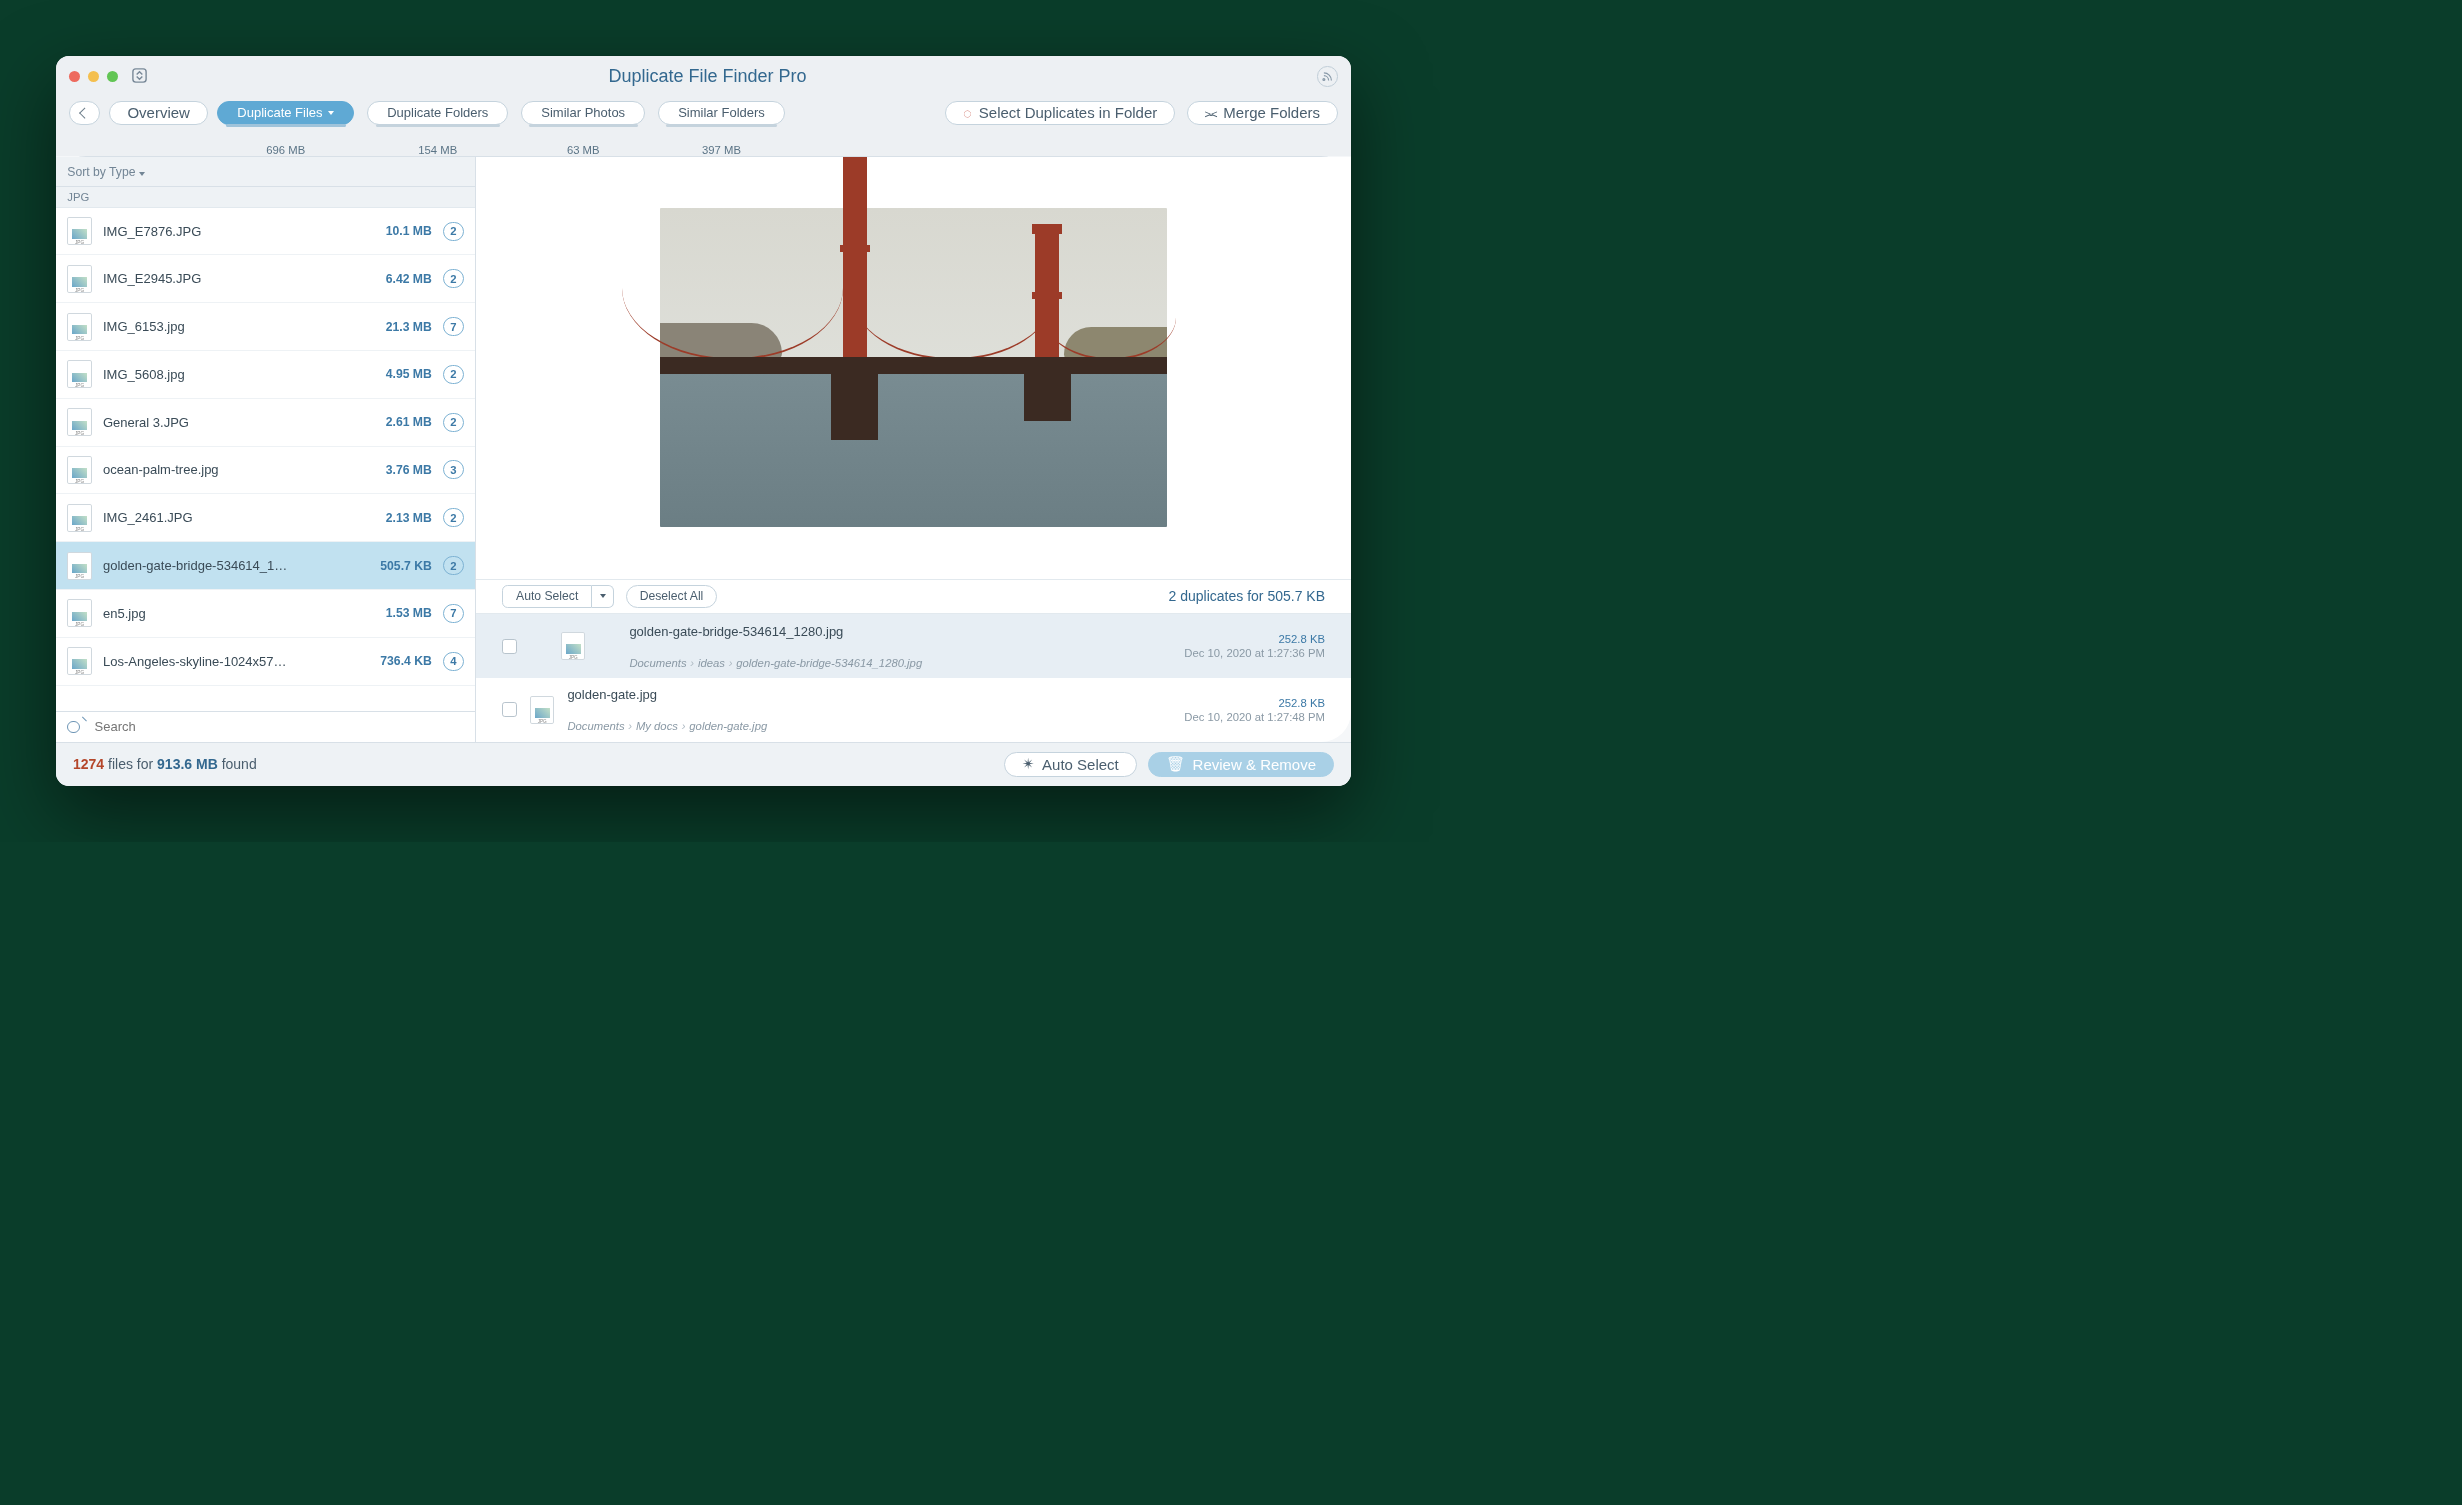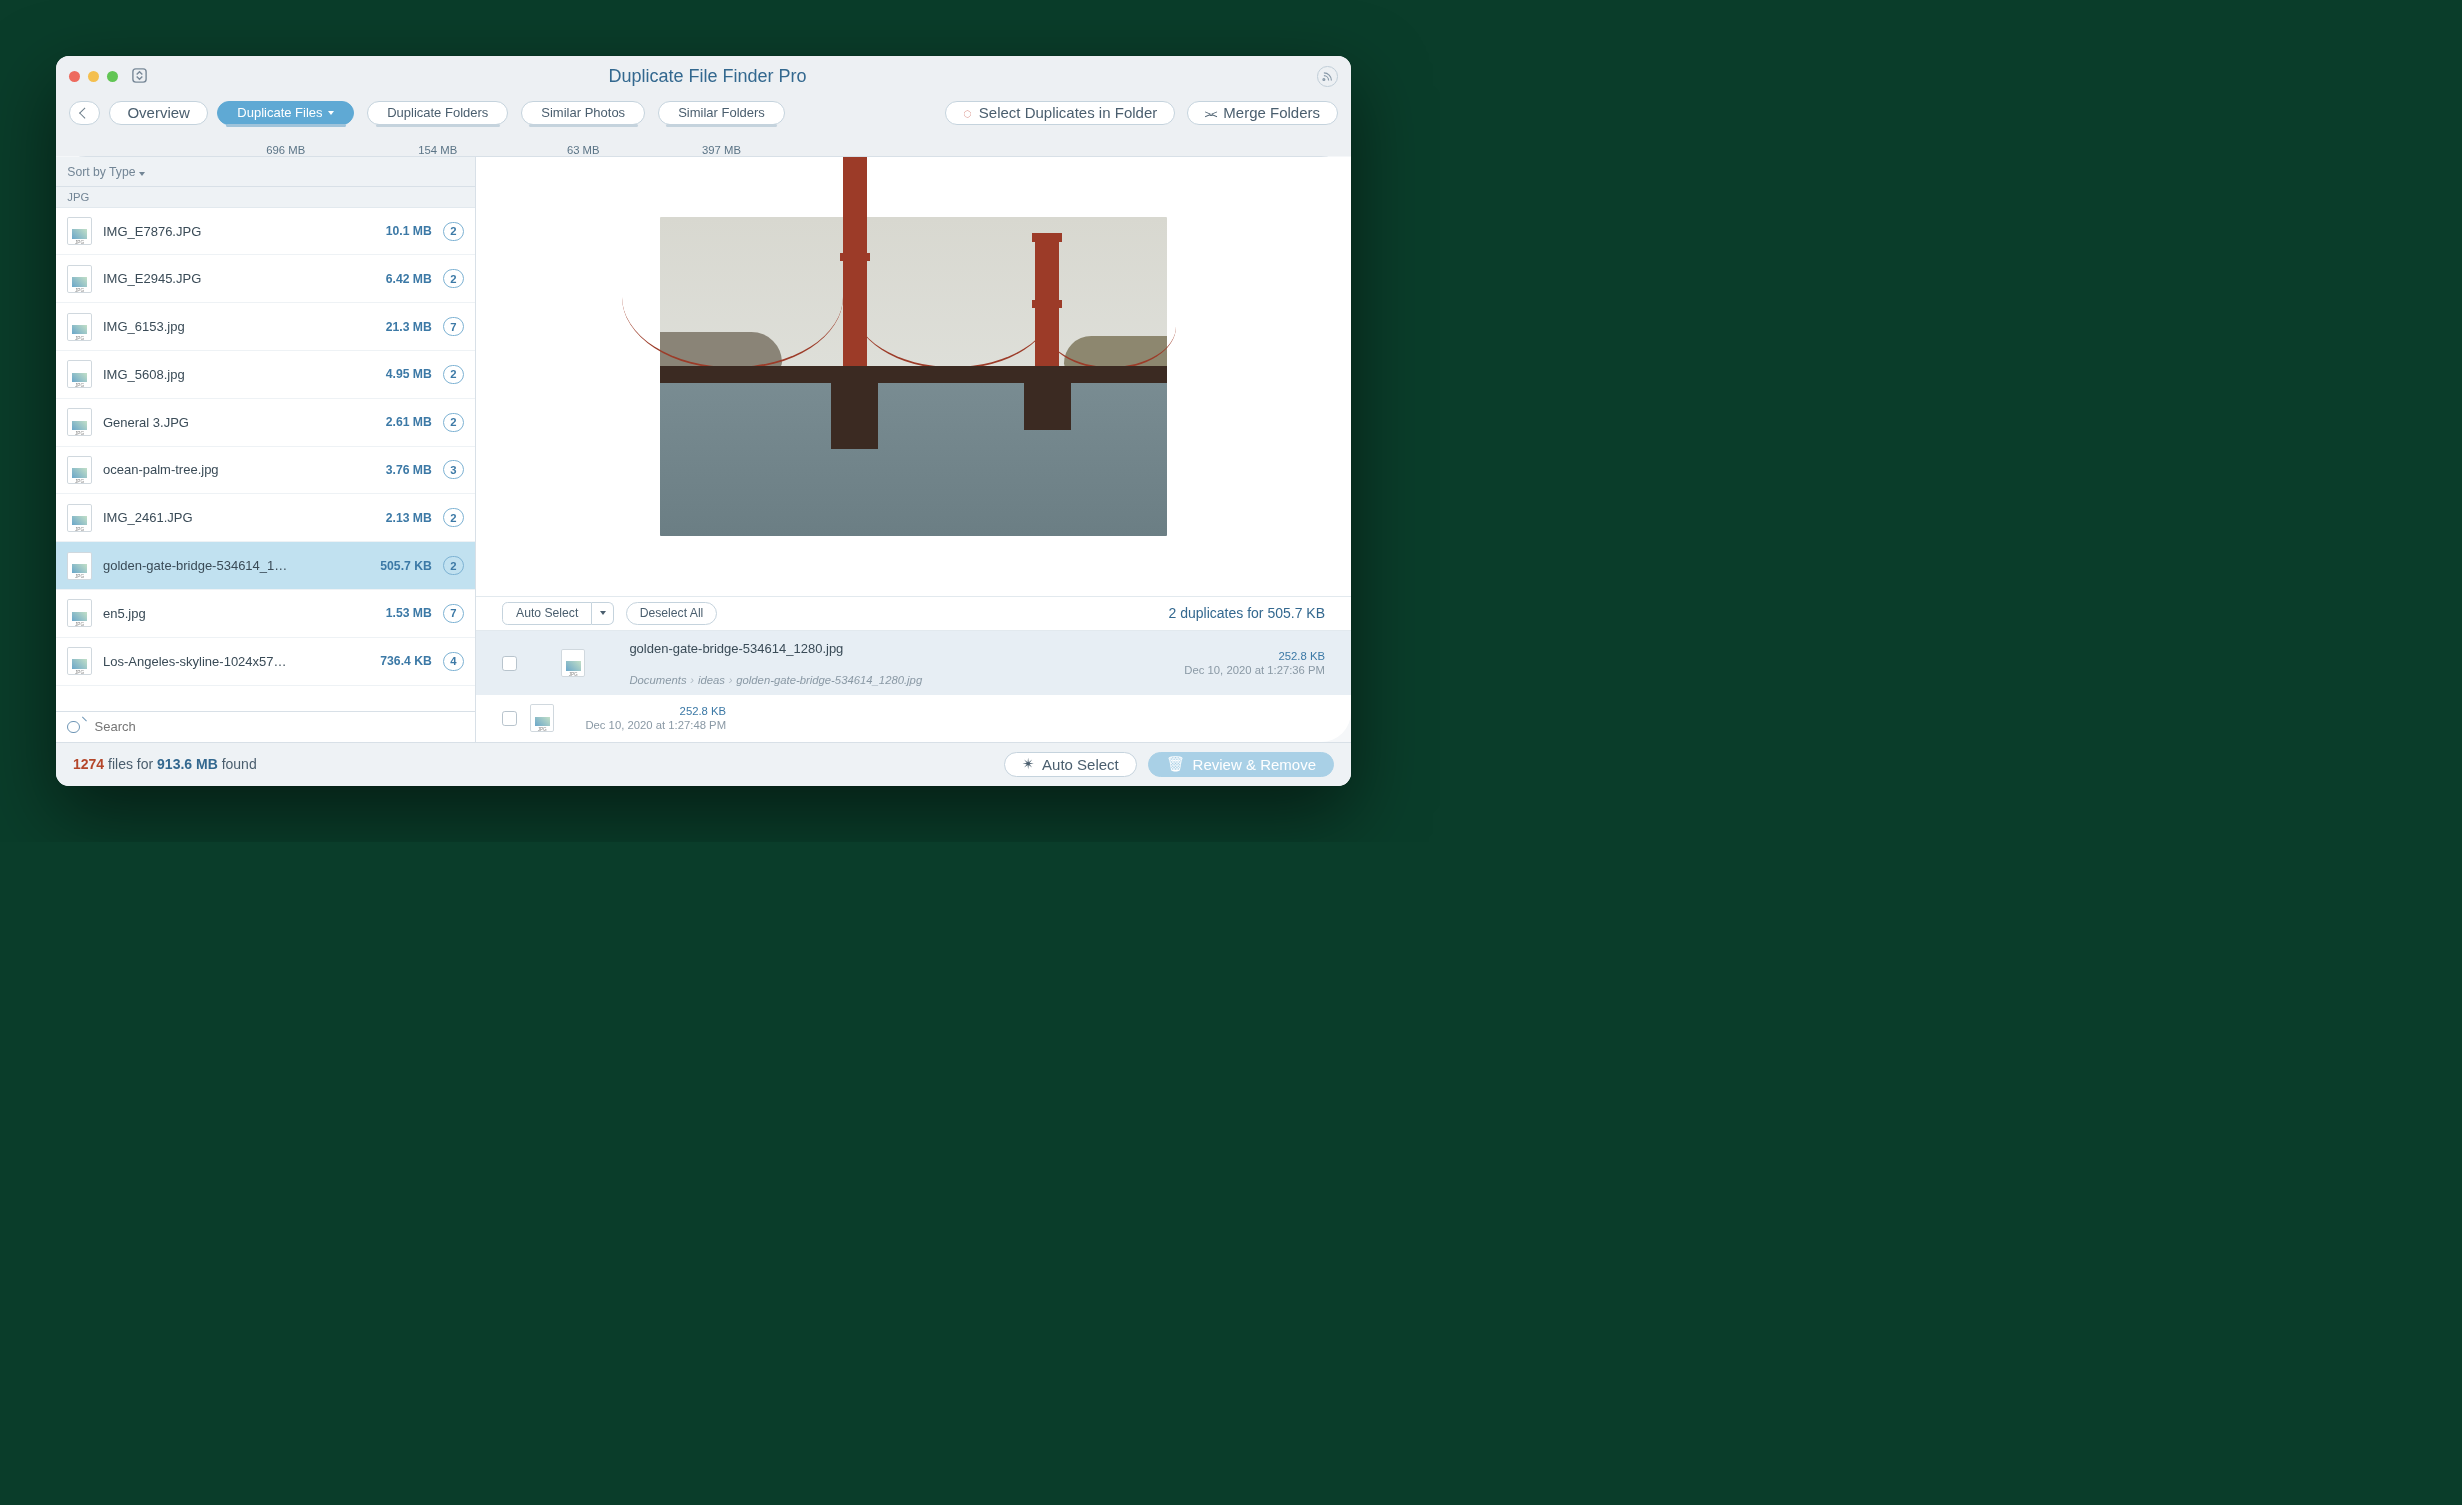--- a/index.html
+++ b/index.html
@@ -299,20 +299,24 @@
       <div class="dup-path">Documents<span class="chev">›</span>ideas<span class="chev">›</span>golden-gate-bridge-534614_1280.jpg</div>
     </div>
     <div class="dup-right">
       <div>252.8 KB</div>
       <div class="date">Dec 10, 2020 at 1:27:36 PM</div>
     </div>
           </div>
           <div class="dup-row">
             <div class="dup-check"></div>
     <div class="file-icon"></div>
+    <div class="dup-main">
+      <div class="dup-name">golden-gate.jpg</div>
+      <div class="dup-path">Documents<span class="chev">›</span>My docs<span class="chev">›</span>golden-gate.jpg</div>
+    </div>
     <div class="dup-right">
       <div>252.8 KB</div>
       <div class="date">Dec 10, 2020 at 1:27:48 PM</div>
     </div>
           </div>
         </div>
     </div>
 
   </div>
 

